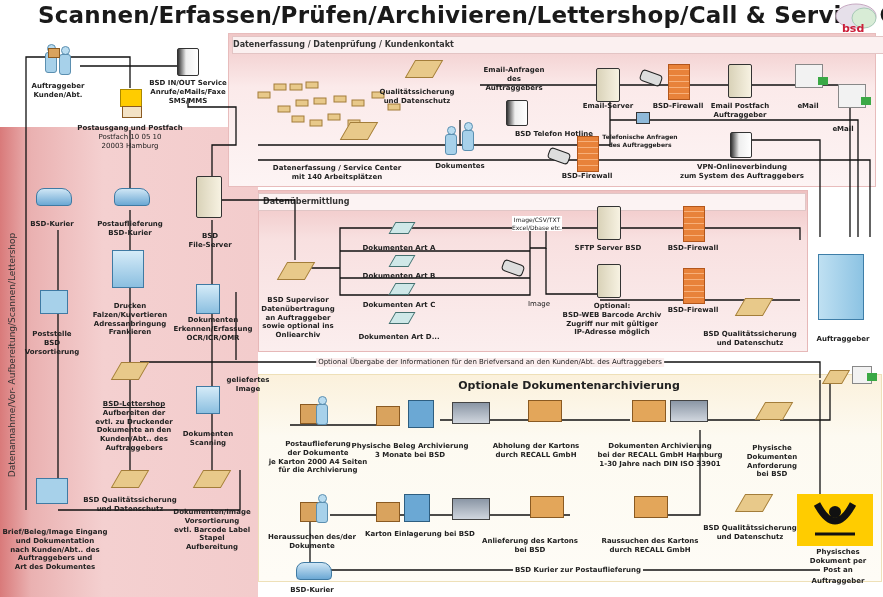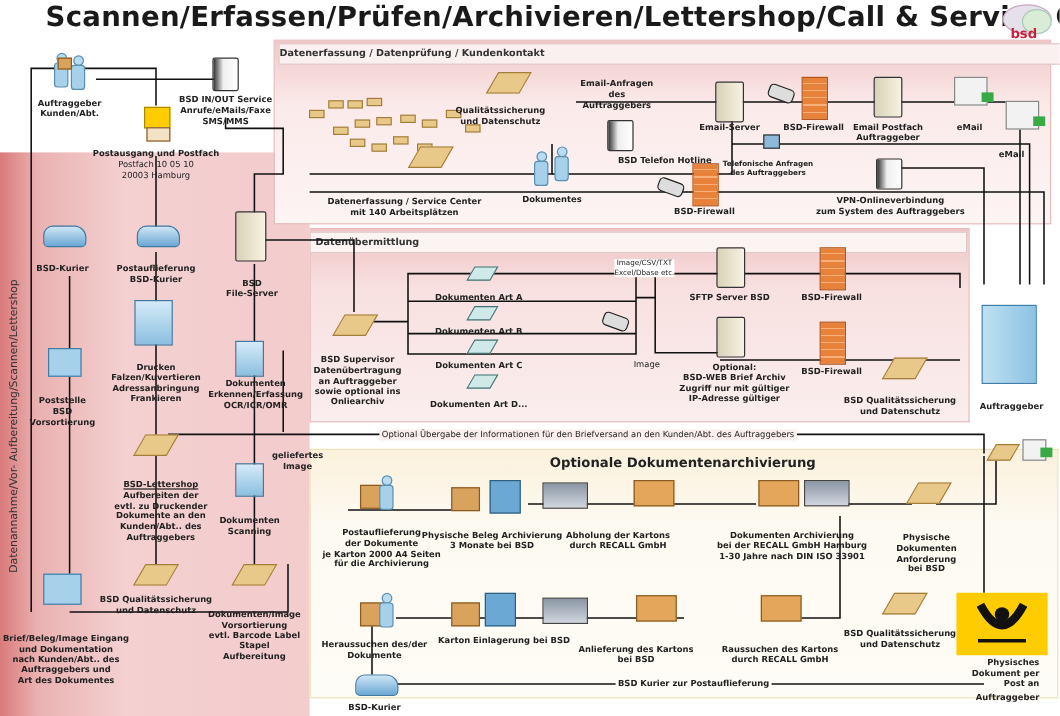--- a/index.html
+++ b/index.html
@@ -337,23 +337,23 @@
 <div class="lbl" style="left:608px;top:244px;">
     <div>SFTP Server BSD</div>
   </div>
 <div class="icon firewall" style="left:683px;top:206px;"></div>
 <div class="lbl" style="left:693px;top:244px;">
     <div>BSD-Firewall</div>
   </div>
 <div class="icon server" style="left:597px;top:264px;"></div>
 <div class="lbl" style="left:612px;top:302px;">
   <div>Optional:</div>
-    <div>BSD-WEB Brief Archiv</div>
+    <div>BSD-WEB Barcode Archiv</div>
     <div>Zugriff nur mit gültiger</div>
-    <div>IP-Adresse gültiger</div>
+    <div>IP-Adresse möglich</div>
   </div>
 <div class="icon firewall" style="left:683px;top:268px;"></div>
 <div class="lbl" style="left:693px;top:306px;">
     <div>BSD-Firewall</div>
   </div>
 <div class="icon desk" style="left:740px;top:298px;"></div>
 <div class="lbl" style="left:750px;top:330px;">
   <div>BSD Qualitätssicherung</div>
     <div>und Datenschutz</div>
   </div>
@@ -378,21 +378,21 @@
     <div>für die Archivierung</div>
   </div>
 <div class="icon box" style="left:376px;top:406px;"></div>
 <div class="icon" style="left:408px;top:400px;width:24px;height:26px;background:#6ba8d4;border:1px solid #2e5e80;"></div>
 <div class="lbl" style="left:410px;top:442px;">
   <div>Physische Beleg Archivierung</div>
     <div>3 Monate bei BSD</div>
   </div>
 <div class="icon warehouse" style="left:452px;top:402px;"></div>
 <div class="icon truck" style="left:528px;top:400px;"></div>
-<div class="lbl" style="left:515px;top:442px;">
+<div class="lbl" style="left:536px;top:442px;">
   <div>Abholung der Kartons</div>
     <div>durch RECALL GmbH</div>
   </div>
 <div class="icon truck" style="left:632px;top:400px;"></div>
 <div class="icon warehouse" style="left:670px;top:400px;"></div>
 <div class="lbl" style="left:660px;top:442px;">
   <div>Dokumenten Archivierung</div>
     <div>bei der RECALL GmbH Hamburg</div>
     <div>1-30 Jahre nach DIN ISO 33901</div>
   </div>
@@ -432,21 +432,21 @@
     <div>und Datenschutz</div>
   </div>
 
 <div class="icon" id="post-big">
   <svg width="76" height="52">
     <path d="M20 10 Q38 44 56 10" stroke="#111" stroke-width="7" fill="none"></path>
     <circle cx="38" cy="18" r="6" fill="#111"></circle>
     <path d="M18 40 L58 40" stroke="#111" stroke-width="3"></path>
   </svg>
 </div>
-<div class="lbl" style="left:838px;top:548px;text-align:right;">
+<div class="lbl" style="left:838px;top:548px;">
   <div>Physisches</div>
     <div>Dokument per</div>
     <div>Post an</div>
   <div style="margin-top:3px">Auftraggeber</div>
   </div>
 
 <div class="icon car" style="left:296px;top:562px;"></div>
 <div class="lbl" style="left:312px;top:586px;">
     <div>BSD-Kurier</div>
   </div>

